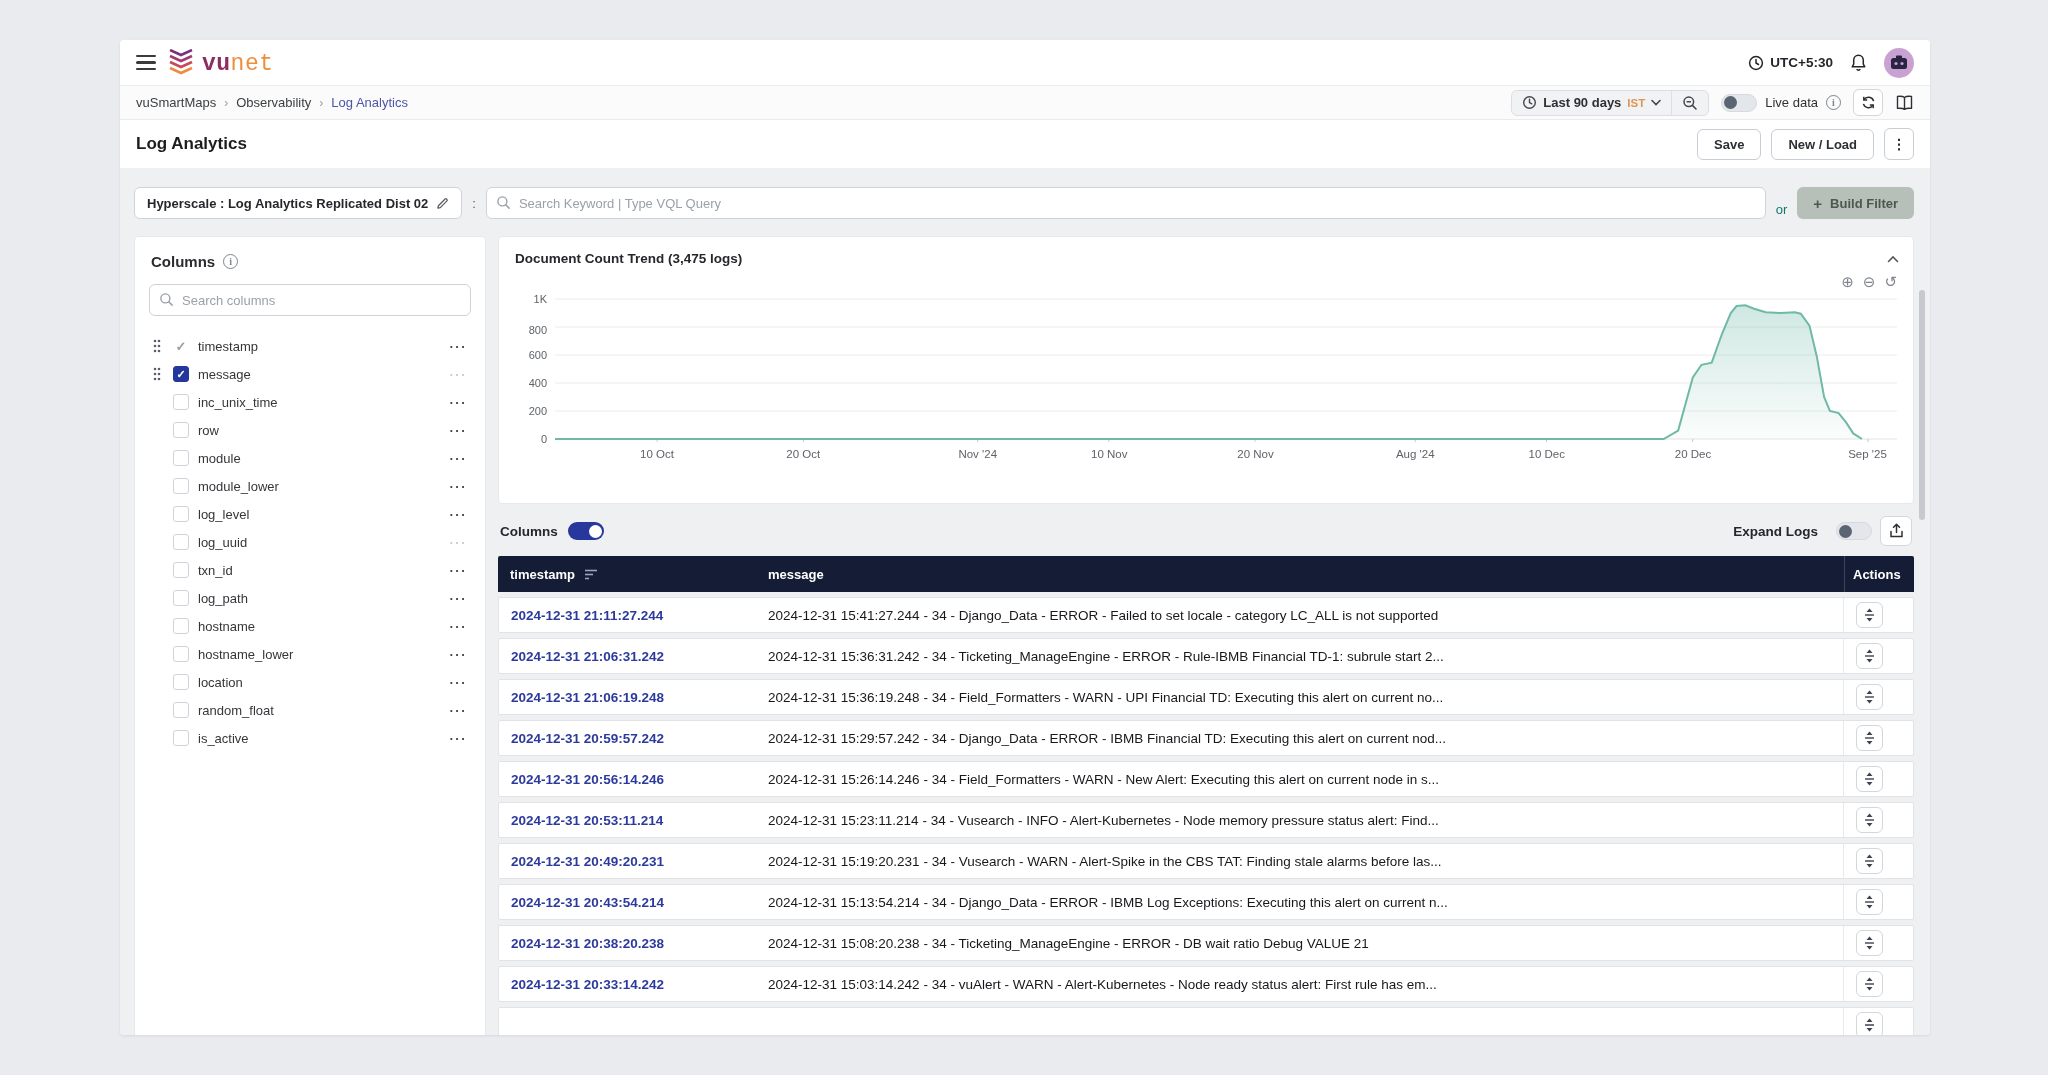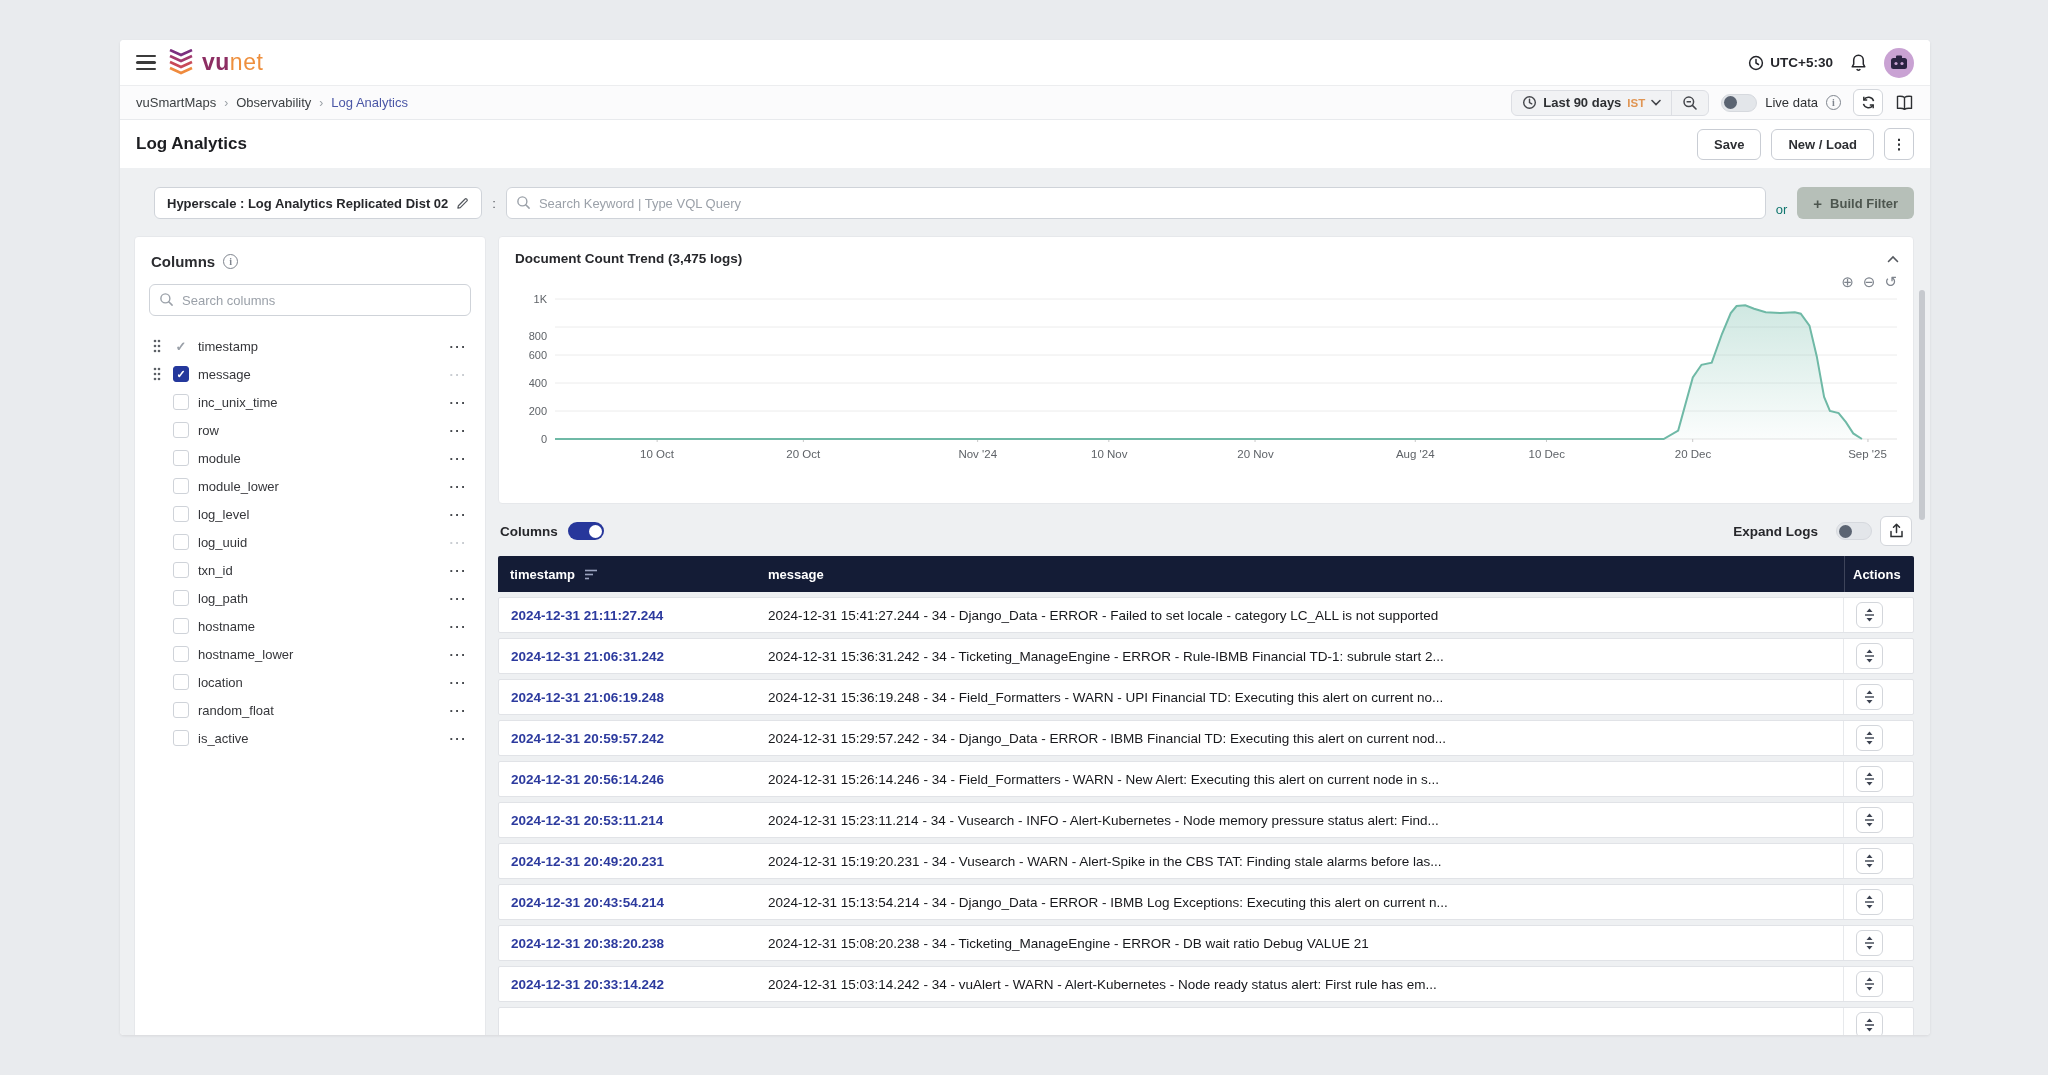--- a/index.html
+++ b/index.html
@@ -5,21 +5,21 @@
   * { margin:0; padding:0; box-sizing:border-box; }
   html,body { width:2048px; height:1075px; }
   body { background:#e9ebee; font-family:"Liberation Sans", sans-serif; color:#202124; }
   .card { position:absolute; left:120px; top:40px; width:1810px; height:995px; background:#fff;
           border-radius:4px; overflow:hidden; box-shadow:0 1px 3px rgba(0,0,0,.08); }
 
   
   .app-header { height:46px; display:flex; align-items:center; padding:0 16px; background:#fff; border-bottom:1px solid #ecedef; }
   .hamburger { width:20px; display:flex; flex-direction:column; gap:4px; cursor:pointer; margin-right:12px; }
   .hamburger i { display:block; height:2.5px; background:#3b3b3b; border-radius:2px; }
-  .brand { display:flex; align-items:center; gap:8px; }
+  .brand { display:flex; align-items:flex-end; gap:8px;font-family:Liberation Mono, monospace; }
   .brand-text { font-size:23px; letter-spacing:.5px; }
   .brand-vu { font-weight:bold; color:#8d2e63; }
   .brand-net { color:#ee8f3d; }
   .hdr-right { margin-left:auto; display:flex; align-items:center; gap:16px; }
   .tz { display:flex; align-items:center; gap:6px; font-size:13.5px; font-weight:bold; color:#25262b; }
   .avatar { width:30px; height:30px; border-radius:50%; background:#c9a2d3; display:flex; align-items:center; justify-content:center; overflow:hidden; }
   .icon { display:inline-flex; align-items:center; justify-content:center; }
 
   
   .crumb-bar { height:34px; display:flex; align-items:center; padding:0 16px; background:#fbfbfc; border-bottom:1px solid #e8eaed; }
@@ -45,21 +45,21 @@
   
   .title-row { height:48px; display:flex; align-items:center; padding:0 16px; background:#fff; }
   .page-title { font-size:17px; font-weight:bold; color:#1c1d21; }
   .title-actions { margin-left:auto; display:flex; align-items:center; gap:10px; }
   .btn { background:#fff; border:1px solid #c9cdd4; border-radius:6px; padding:7px 16px; font-size:13px; font-weight:bold; color:#2d2f33; cursor:pointer; font-family:inherit; }
   .kebab-btn { width:30px; height:32px; background:#fff; border:1px solid #c9cdd4; border-radius:6px; font-size:14px; font-weight:bold; color:#2d2f33; cursor:pointer; line-height:1; }
 
   
   .content { position:absolute; left:0; right:0; top:128px; bottom:0; background:#eef0f2; padding:18px 16px 0 14px; }
   .filter-row { display:flex; align-items:center; gap:10px; height:34px; }
-  .dataset-chip { background:#fff; border:1px solid #cfd3d9; border-radius:6px; height:32px; display:flex; align-items:center; gap:8px; padding:0 12px; font-size:13px; font-weight:bold; color:#26272b; cursor:pointer;margin-left:20px; }
+  .dataset-chip { background:#fff; border:1px solid #cfd3d9; border-radius:6px; height:32px; display:flex; align-items:center; gap:8px; padding:0 12px; font-size:13px; font-weight:bold; color:#26272b; cursor:pointer; }
   .colon { font-size:13px; color:#55595f; }
   .search-wrap { flex:1; position:relative; height:32px; }
   .search-wrap input { width:100%; height:32px; border:1px solid #cfd3d9; border-radius:6px; background:#fff; padding:0 10px 0 32px; font-size:13px; color:#333; font-family:inherit; outline:none; }
   .search-wrap input::placeholder { color:#9ba1a9; }
   .search-wrap .icon { position:absolute; left:10px; top:8px; }
   .or-label { font-size:13px; color:#0f766e;margin-top:13px; }
   .build-filter { background:#b6bfb8; border:none; border-radius:6px; height:32px; padding:0 16px; font-size:13px; font-weight:bold; color:#4d564f; display:flex; align-items:center; gap:8px; cursor:pointer; font-family:inherit; }
 
   .main-row { display:flex; gap:12px; margin-top:16px; align-items:stretch; }
 
@@ -390,21 +390,21 @@
               </svg>
           </span>
           <div class="zoom-ctrls">
             <span>⊕</span>
             <span>⊖</span>
             <span>↺</span>
           </div>
           <div class="chart-body">
             <div class="y-axis">
               <span style="top:3px">1K</span>
-              <span style="top:40px">800</span>
+              <span style="top:34px">800</span>
               <span style="top:59px">600</span>
               <span style="top:87px">400</span>
               <span style="top:115px">200</span>
               <span style="top:143px">0</span>
             </div>
             <div class="plot">
               <svg id="trend-svg" viewBox="0 0 1340 146" preserveAspectRatio="none">
                 <defs>
                   <linearGradient id="tg" x1="0" y1="0" x2="0" y2="1">
                     <stop offset="0" stop-color="#6fb9a6" stop-opacity="0.33"></stop>

